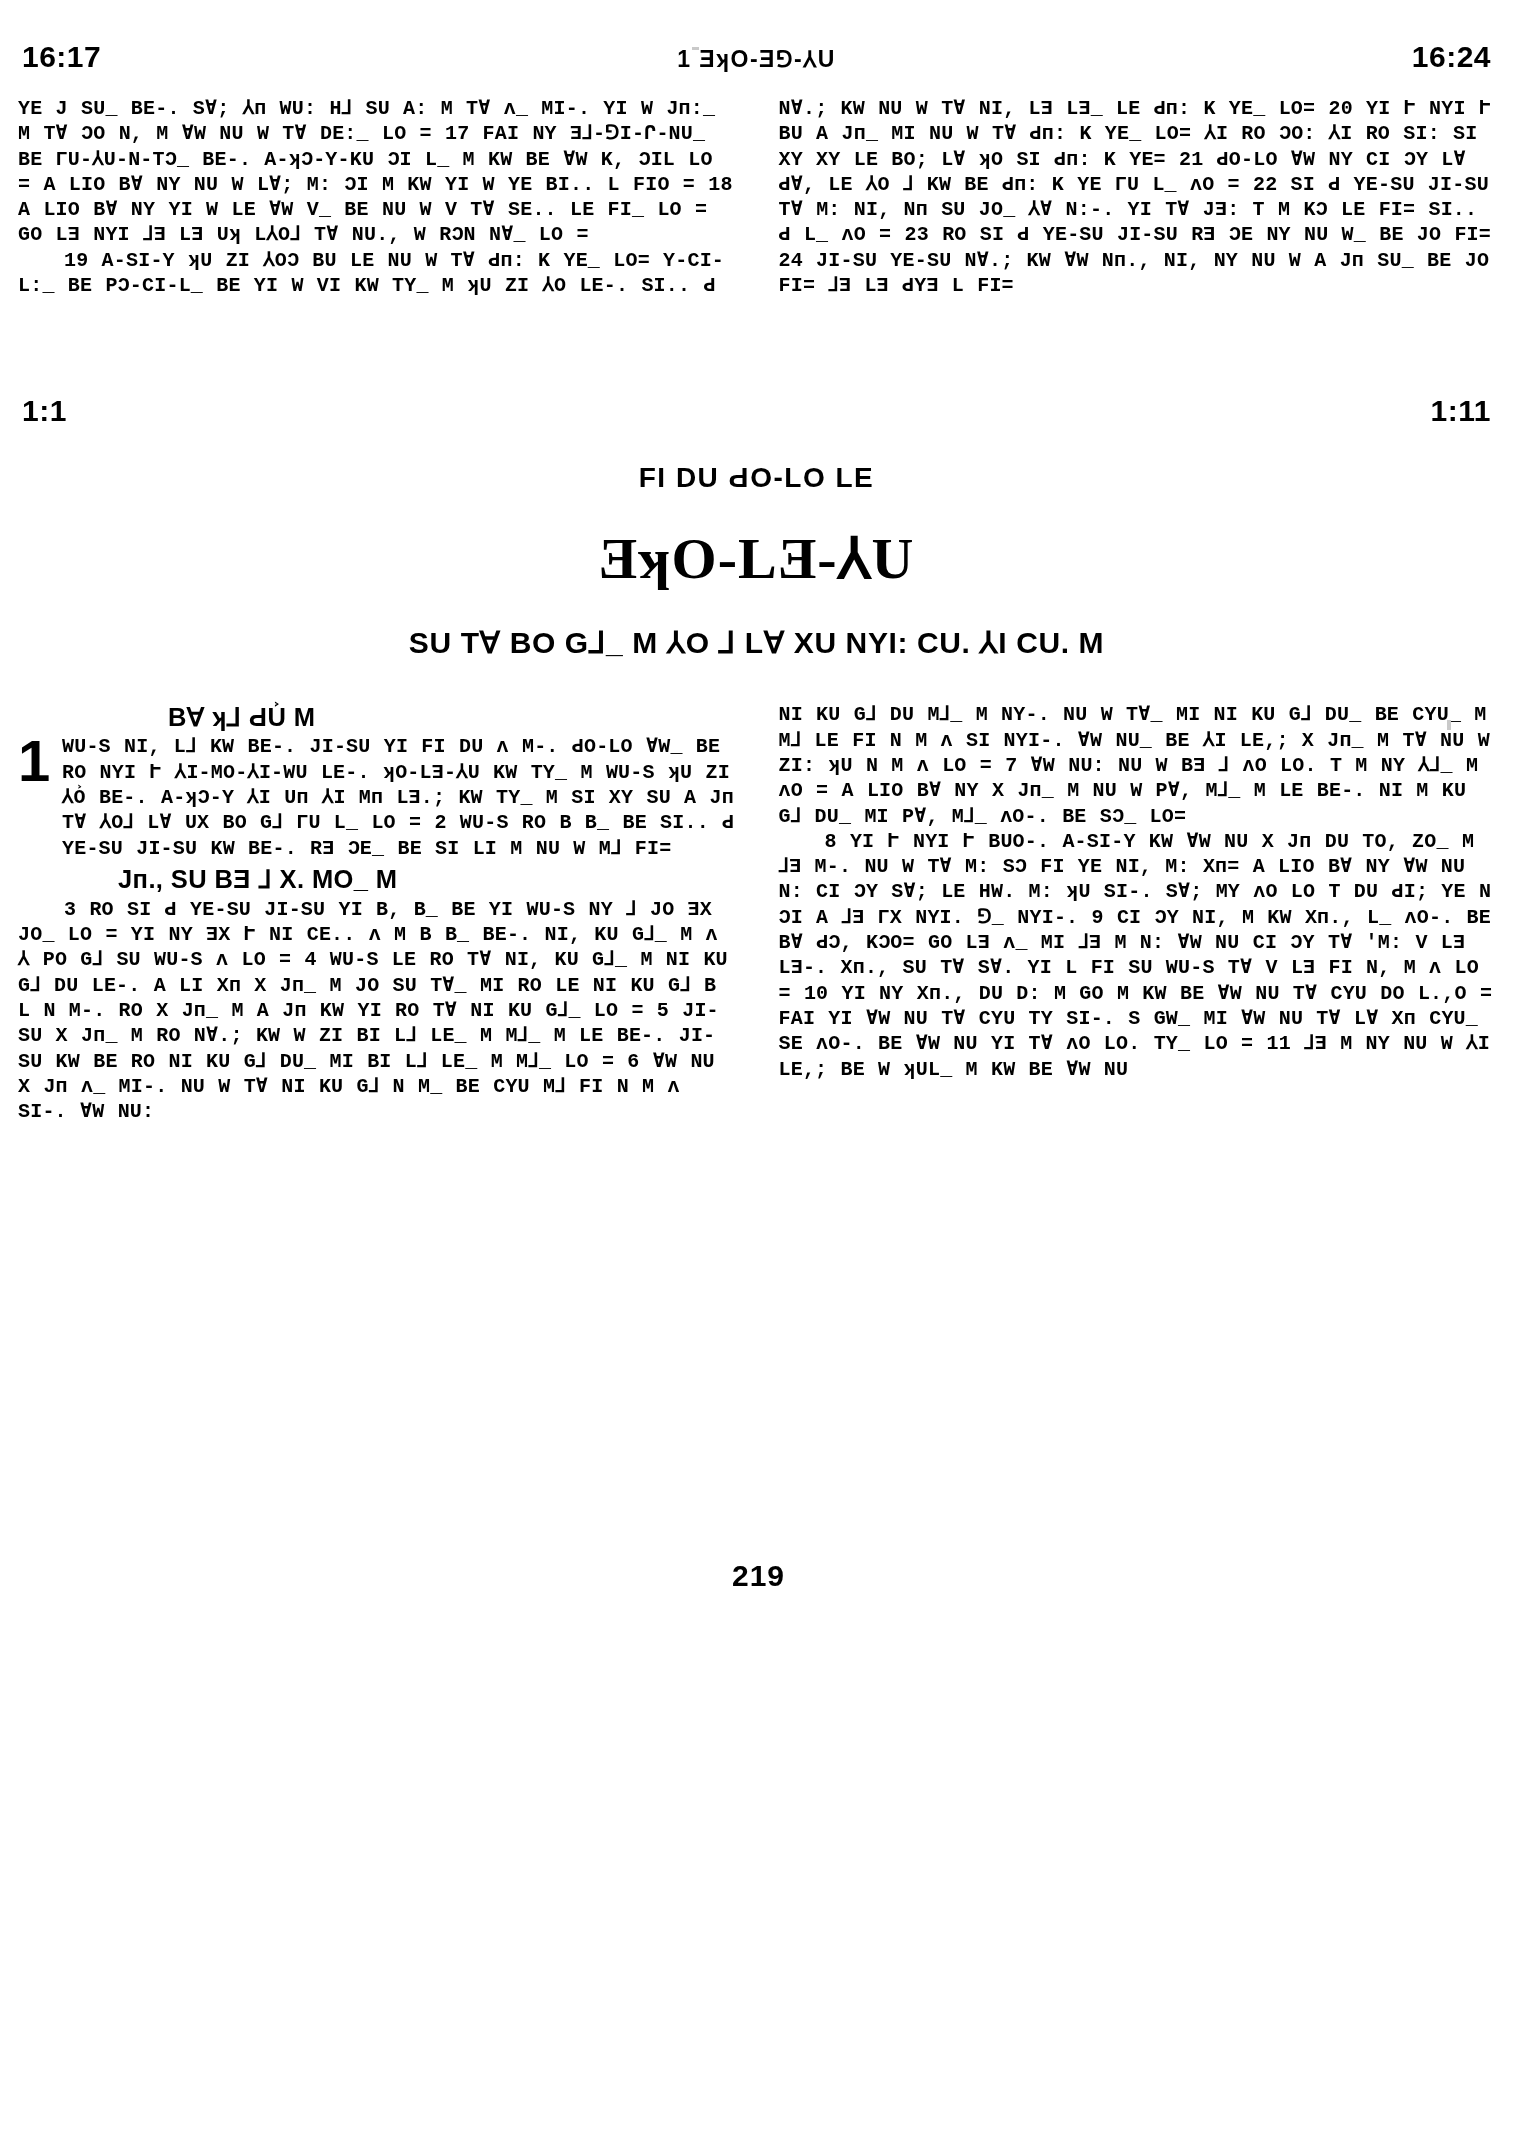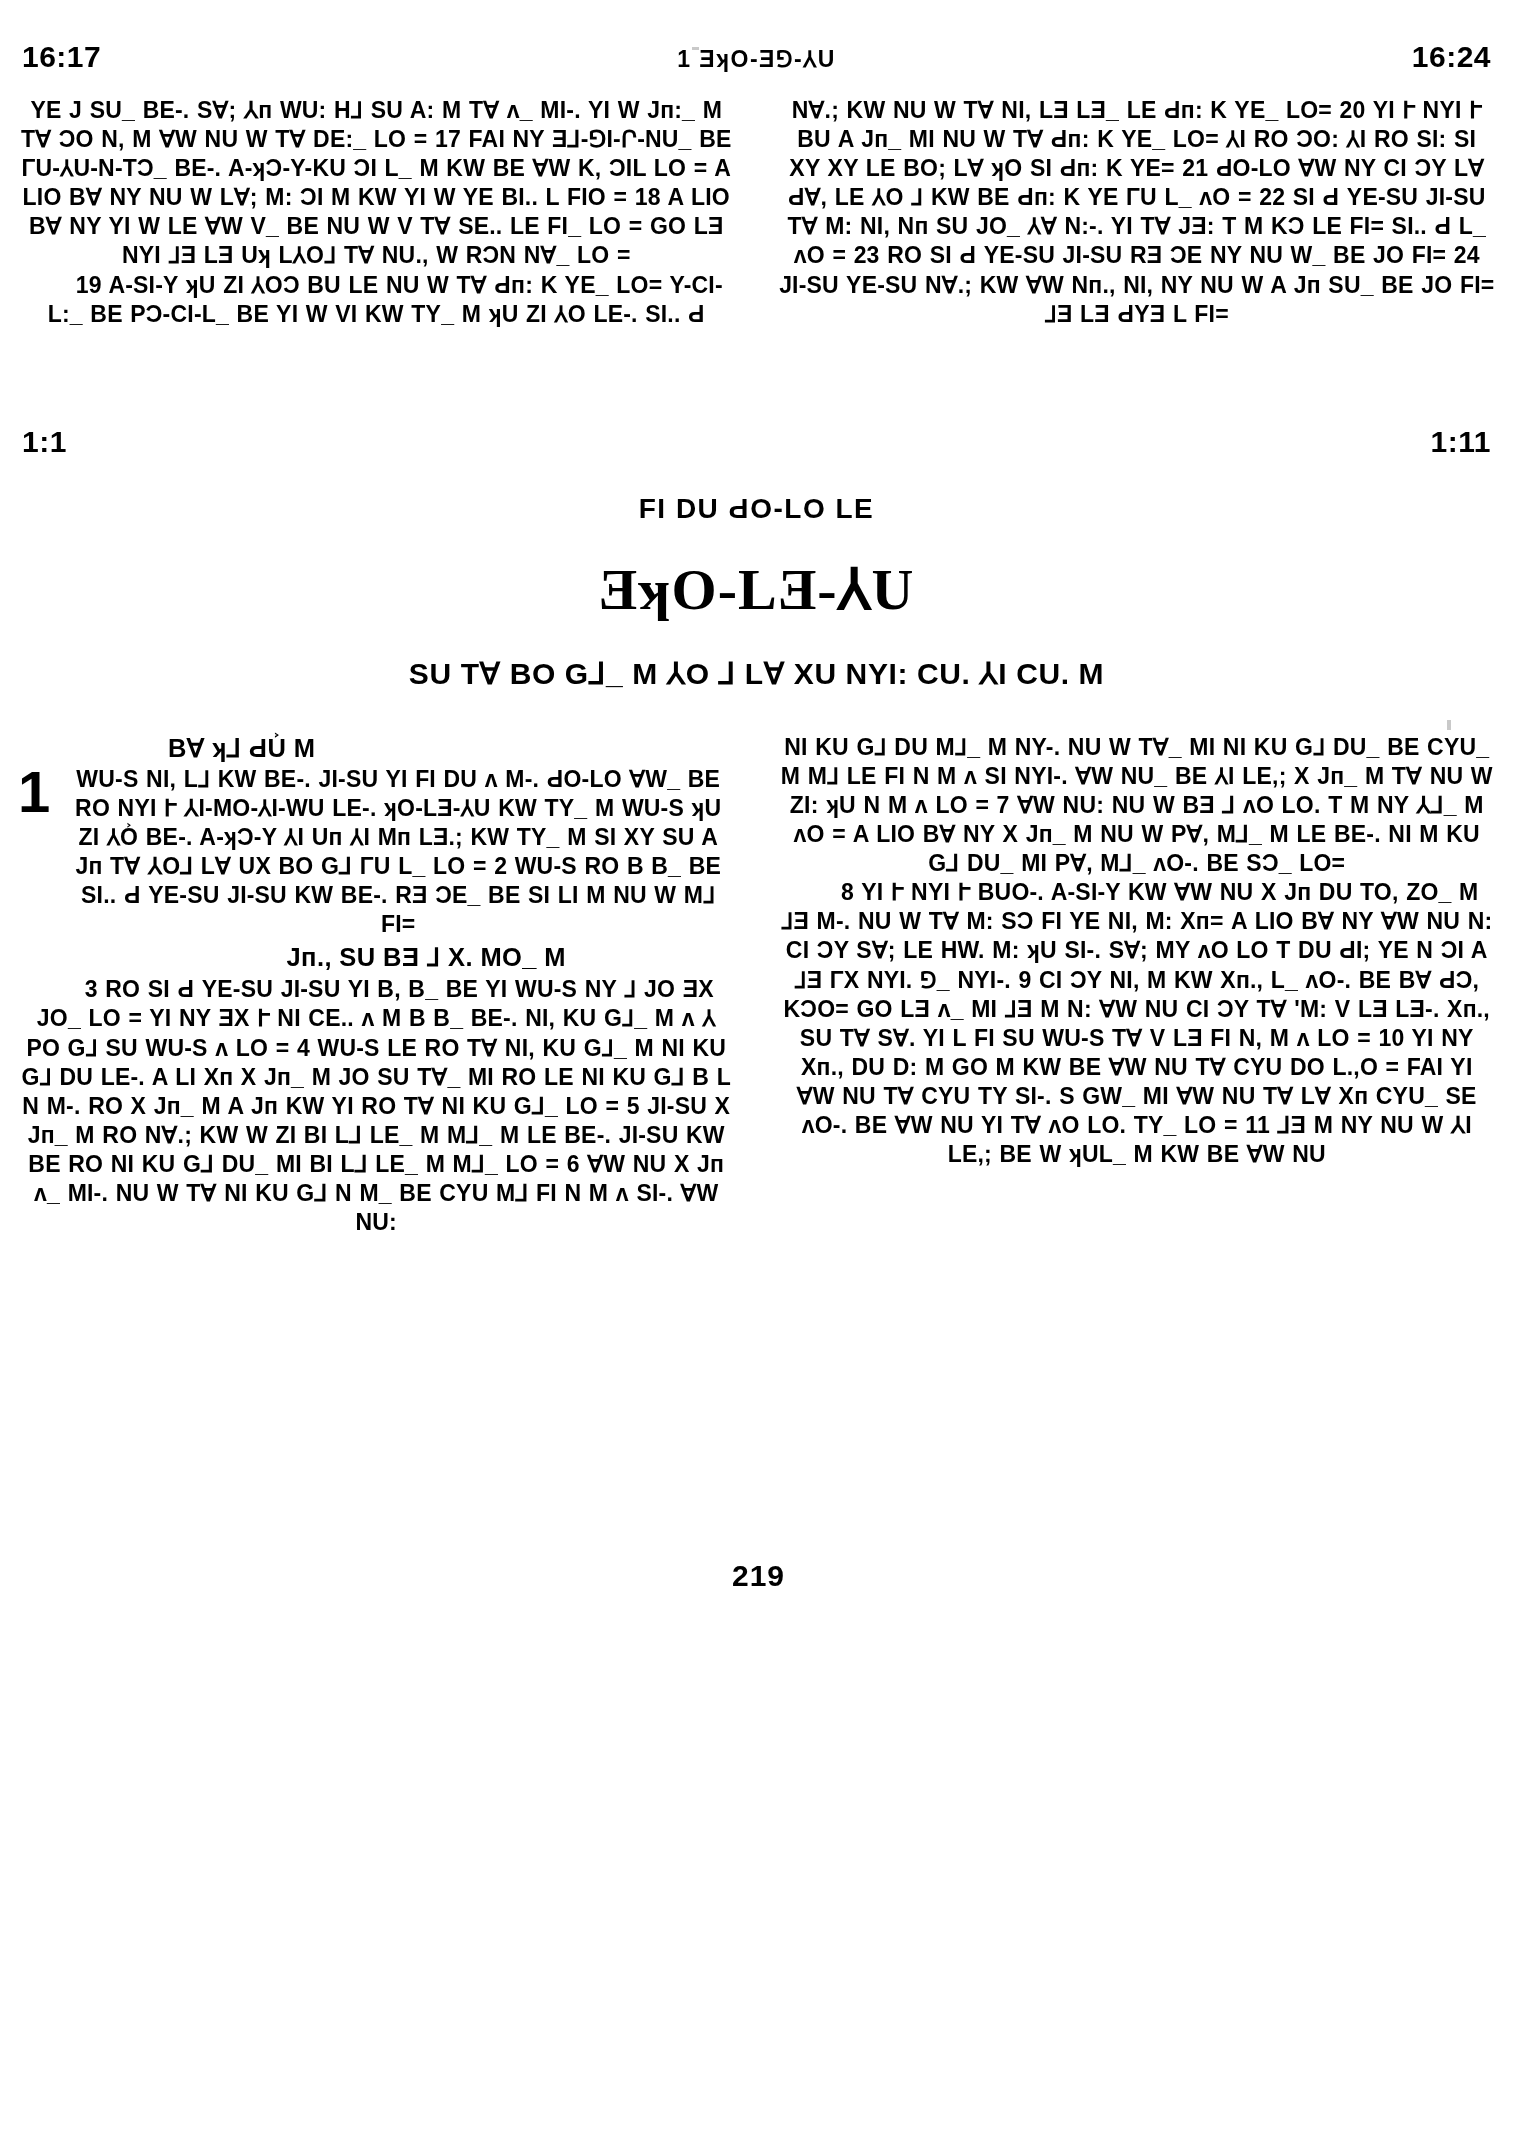--- a/index.html
+++ b/index.html
@@ -38,26 +38,27 @@
 
   
   .cols {
     display:flex;
     gap:44px;
     align-items:flex-start;
   }
   .col { width:calc(50% - 22px); }
 
   .verse-body {
-    font-size:23px;
+    font-size:20px;
     line-height:1.265;
     font-weight:bold;
     letter-spacing:0.2px;
-    text-align:center;
+    text-align:left;
     word-spacing:1px;
+    font-family:Liberation Mono, monospace;
   }
   .verse-body p { margin:0; }
   .verse-body p.indent { text-indent:46px; }
 
   
   .section-gap { height:96px; }
 
   
   .book-kicker {
     text-align:center;
@@ -83,21 +84,21 @@
   }
 
   .subhead {
     font-weight:bold;
     font-size:25.5px;
     letter-spacing:0.4px;
     text-align:center;
     margin:0 0 2px 0;
   }
   .subhead.left-ish { text-align:left; padding-left:150px; }
-  .subhead.left-ish2 { text-align:center; padding-left:100px; }
+  .subhead.left-ish2 { text-align:left; padding-left:100px; }
 
   .dropcap-row { position:relative; }
   .dropcap {
     position:absolute;
     left:0;
     top:2px;
     font-size:58px;
     line-height:0.86;
     font-weight:bold;
   }

